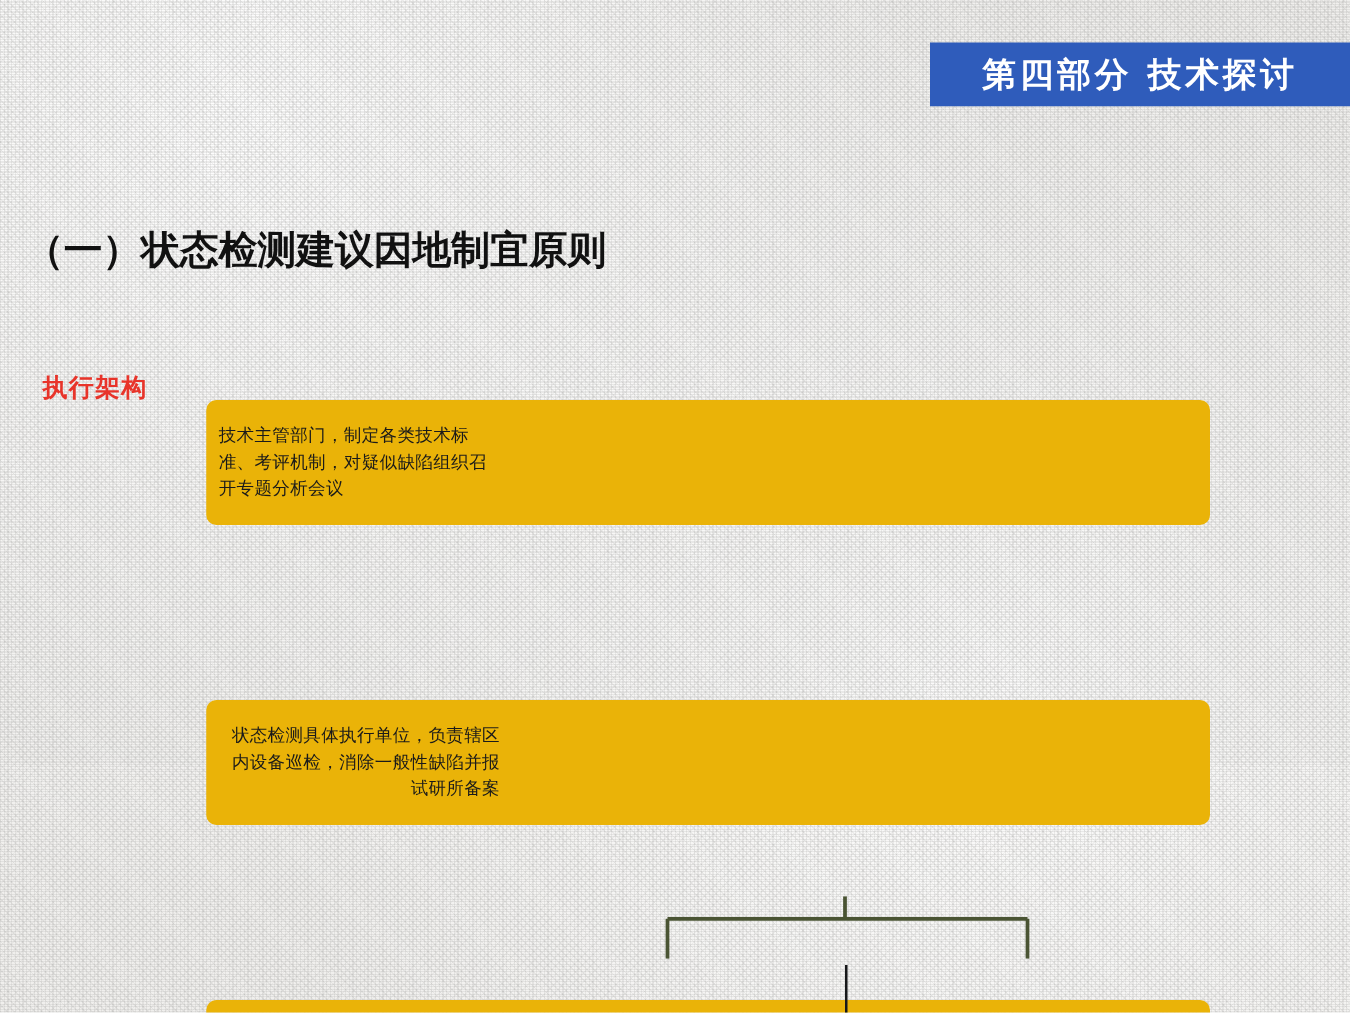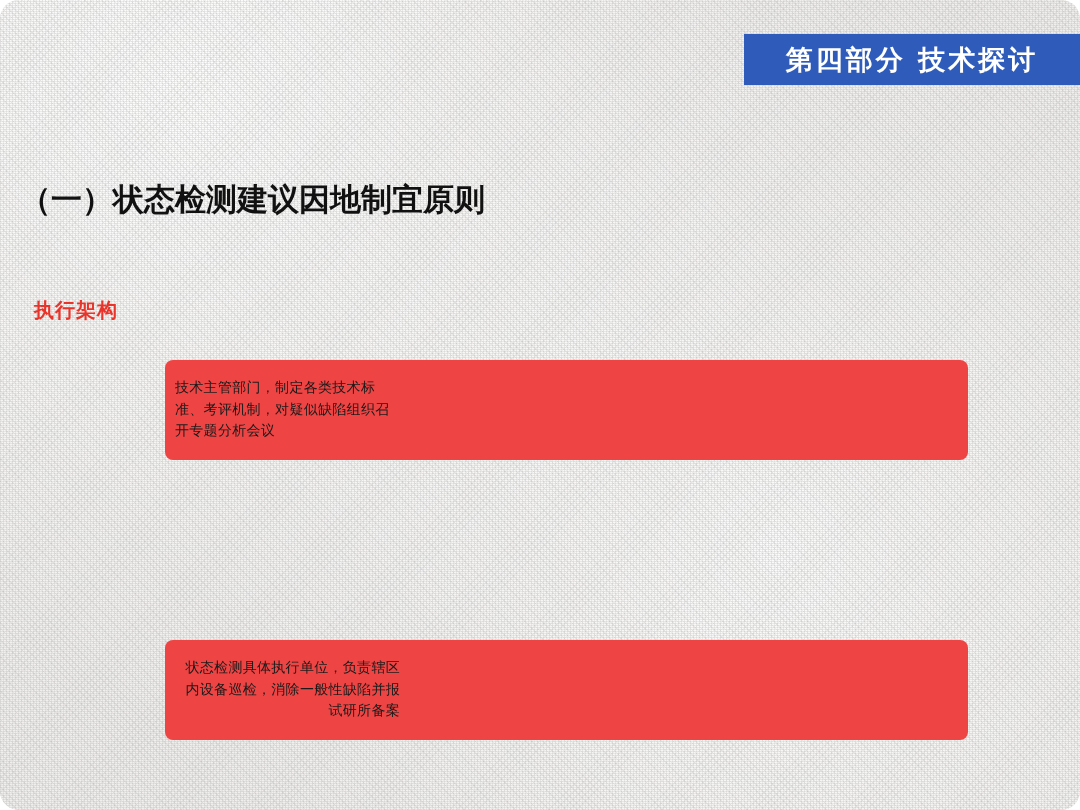--- a/index.html
+++ b/index.html
@@ -12,21 +12,20 @@
     overflow: hidden;
     font-family: "Liberation Sans", "DejaVu Sans", sans-serif;
   }
 
   #slide {
     position: relative;
     width: 1080px;
     height: 810px;
     background-color: #f2f2f0;
     overflow: hidden;
-    border-radius: 19px;
   }
 
   
   #slide::before {
     content: "";
     position: absolute;
     inset: 0;
     background-color: #f0efed;
     background-image:
       repeating-linear-gradient(0deg, rgba(150,150,148,0.16) 0px, rgba(150,150,148,0.16) 1px, rgba(255,255,255,0) 1px, rgba(255,255,255,0) 2px),
@@ -86,23 +85,22 @@
     letter-spacing: 1px;
     white-space: nowrap;
   }
   #label-exec { left: 34px; top: 204px; }
 
   
   .band {
     position: absolute;
     left: 165px;
     width: 803px;
-    background: #ef4444;
+    background: #eab308;
     border-radius: 8px;
-    margin-top: 40px;
   }
   #band-1 { top: 200px; height: 100px; }
   #band-2 { top: 340px; height: 100px; text-align: right; }
   #band-3 { top: 480px; height: 100px; }
 
   .band-desc {
     position: absolute;
     left: 10px;
     top: 50%;
     transform: translateY(-50%);

